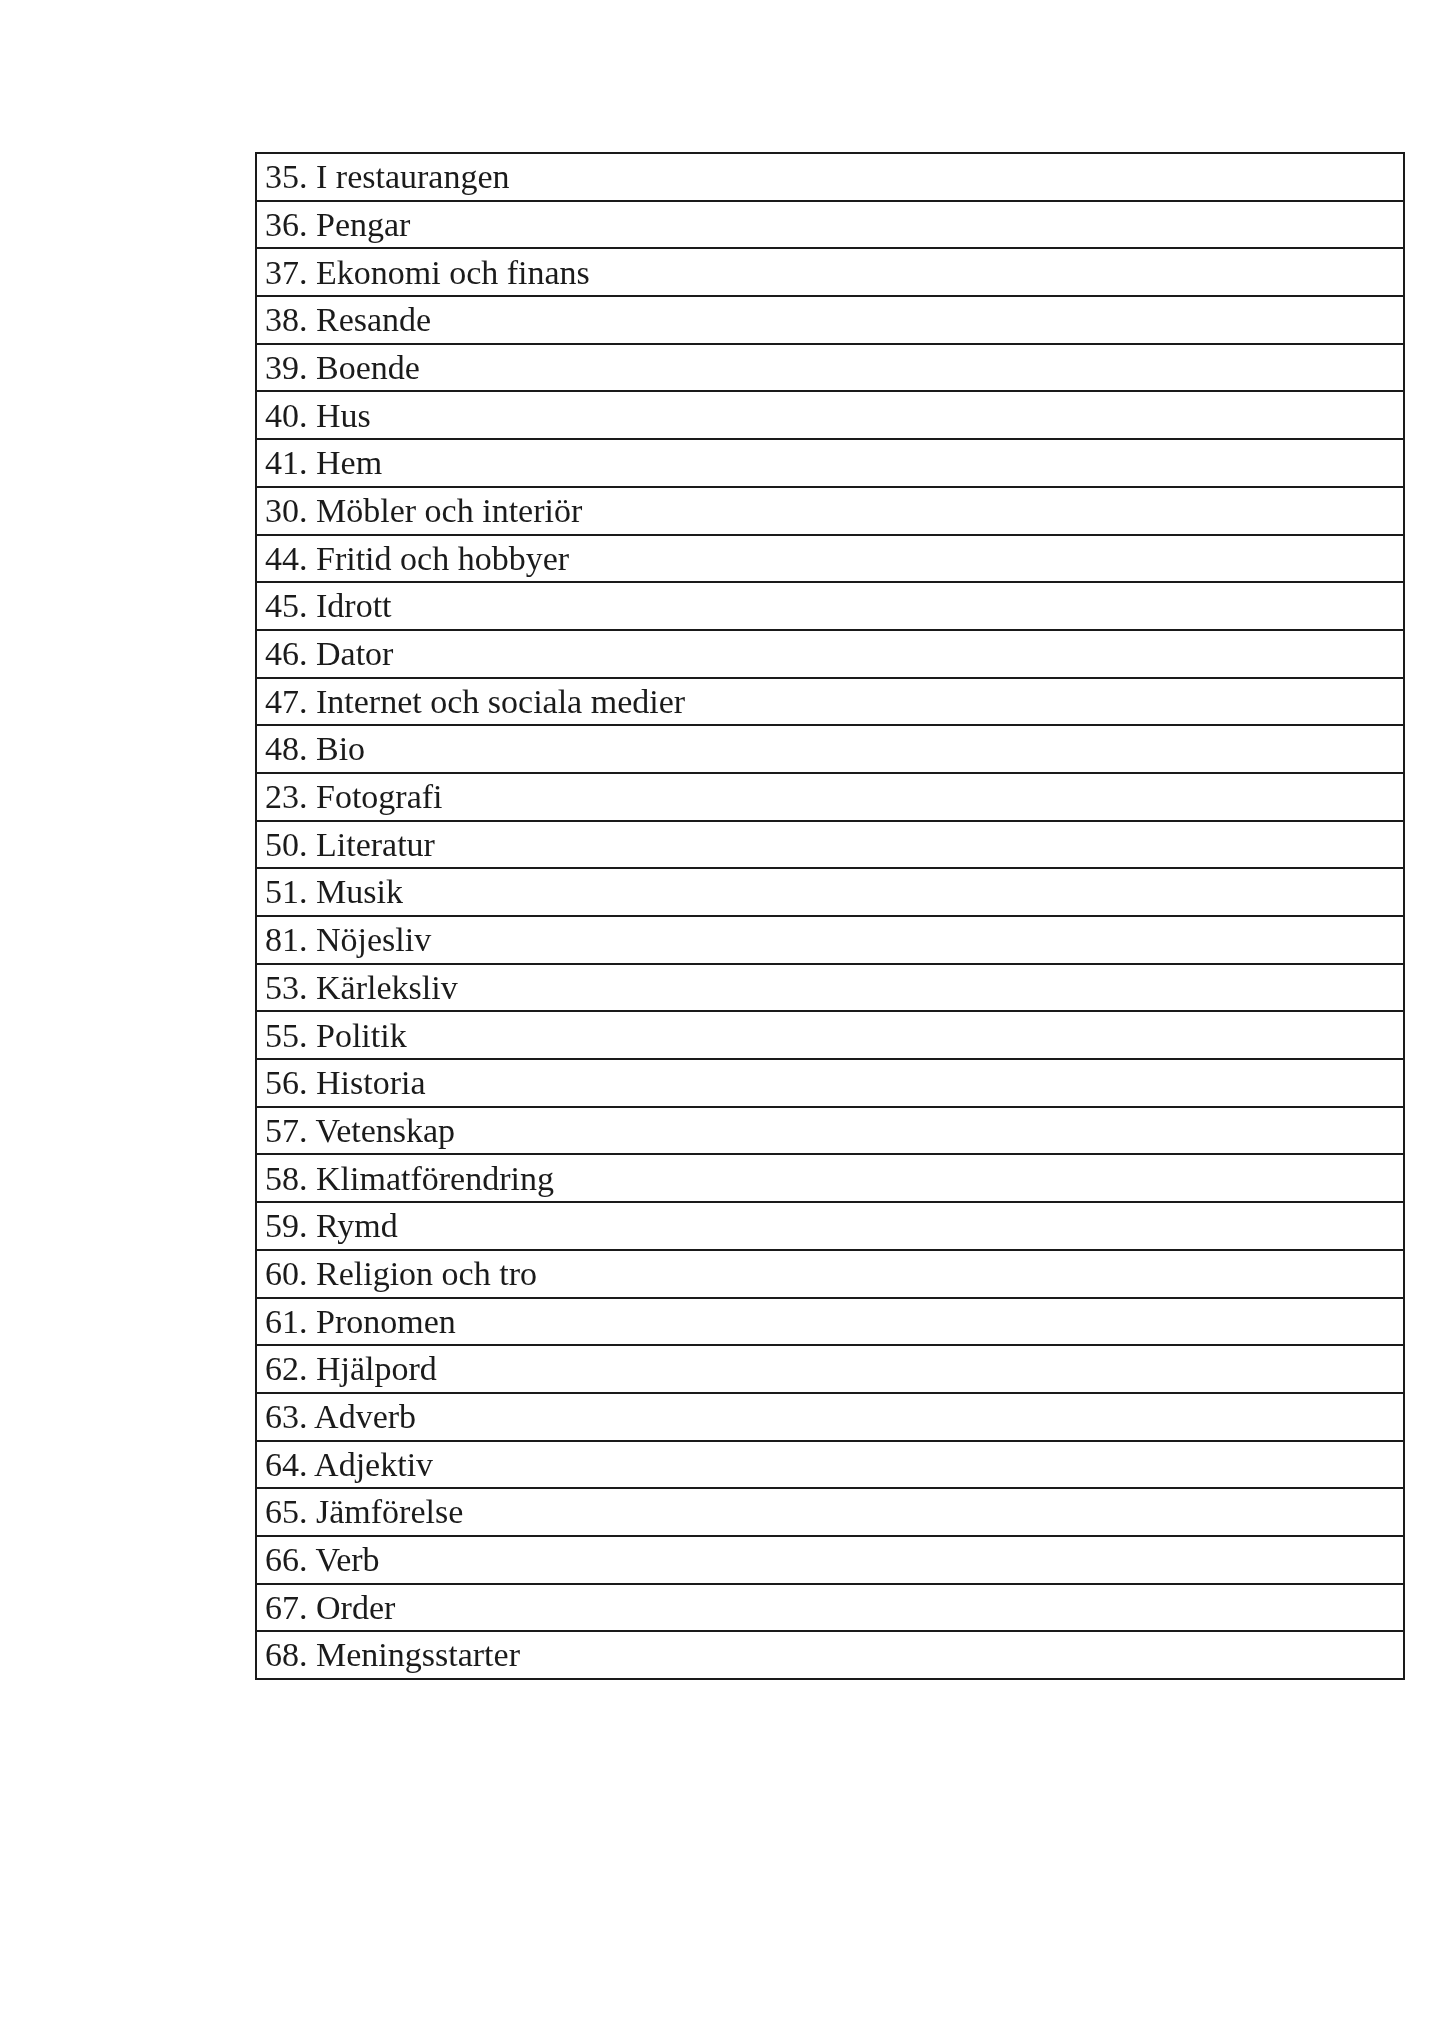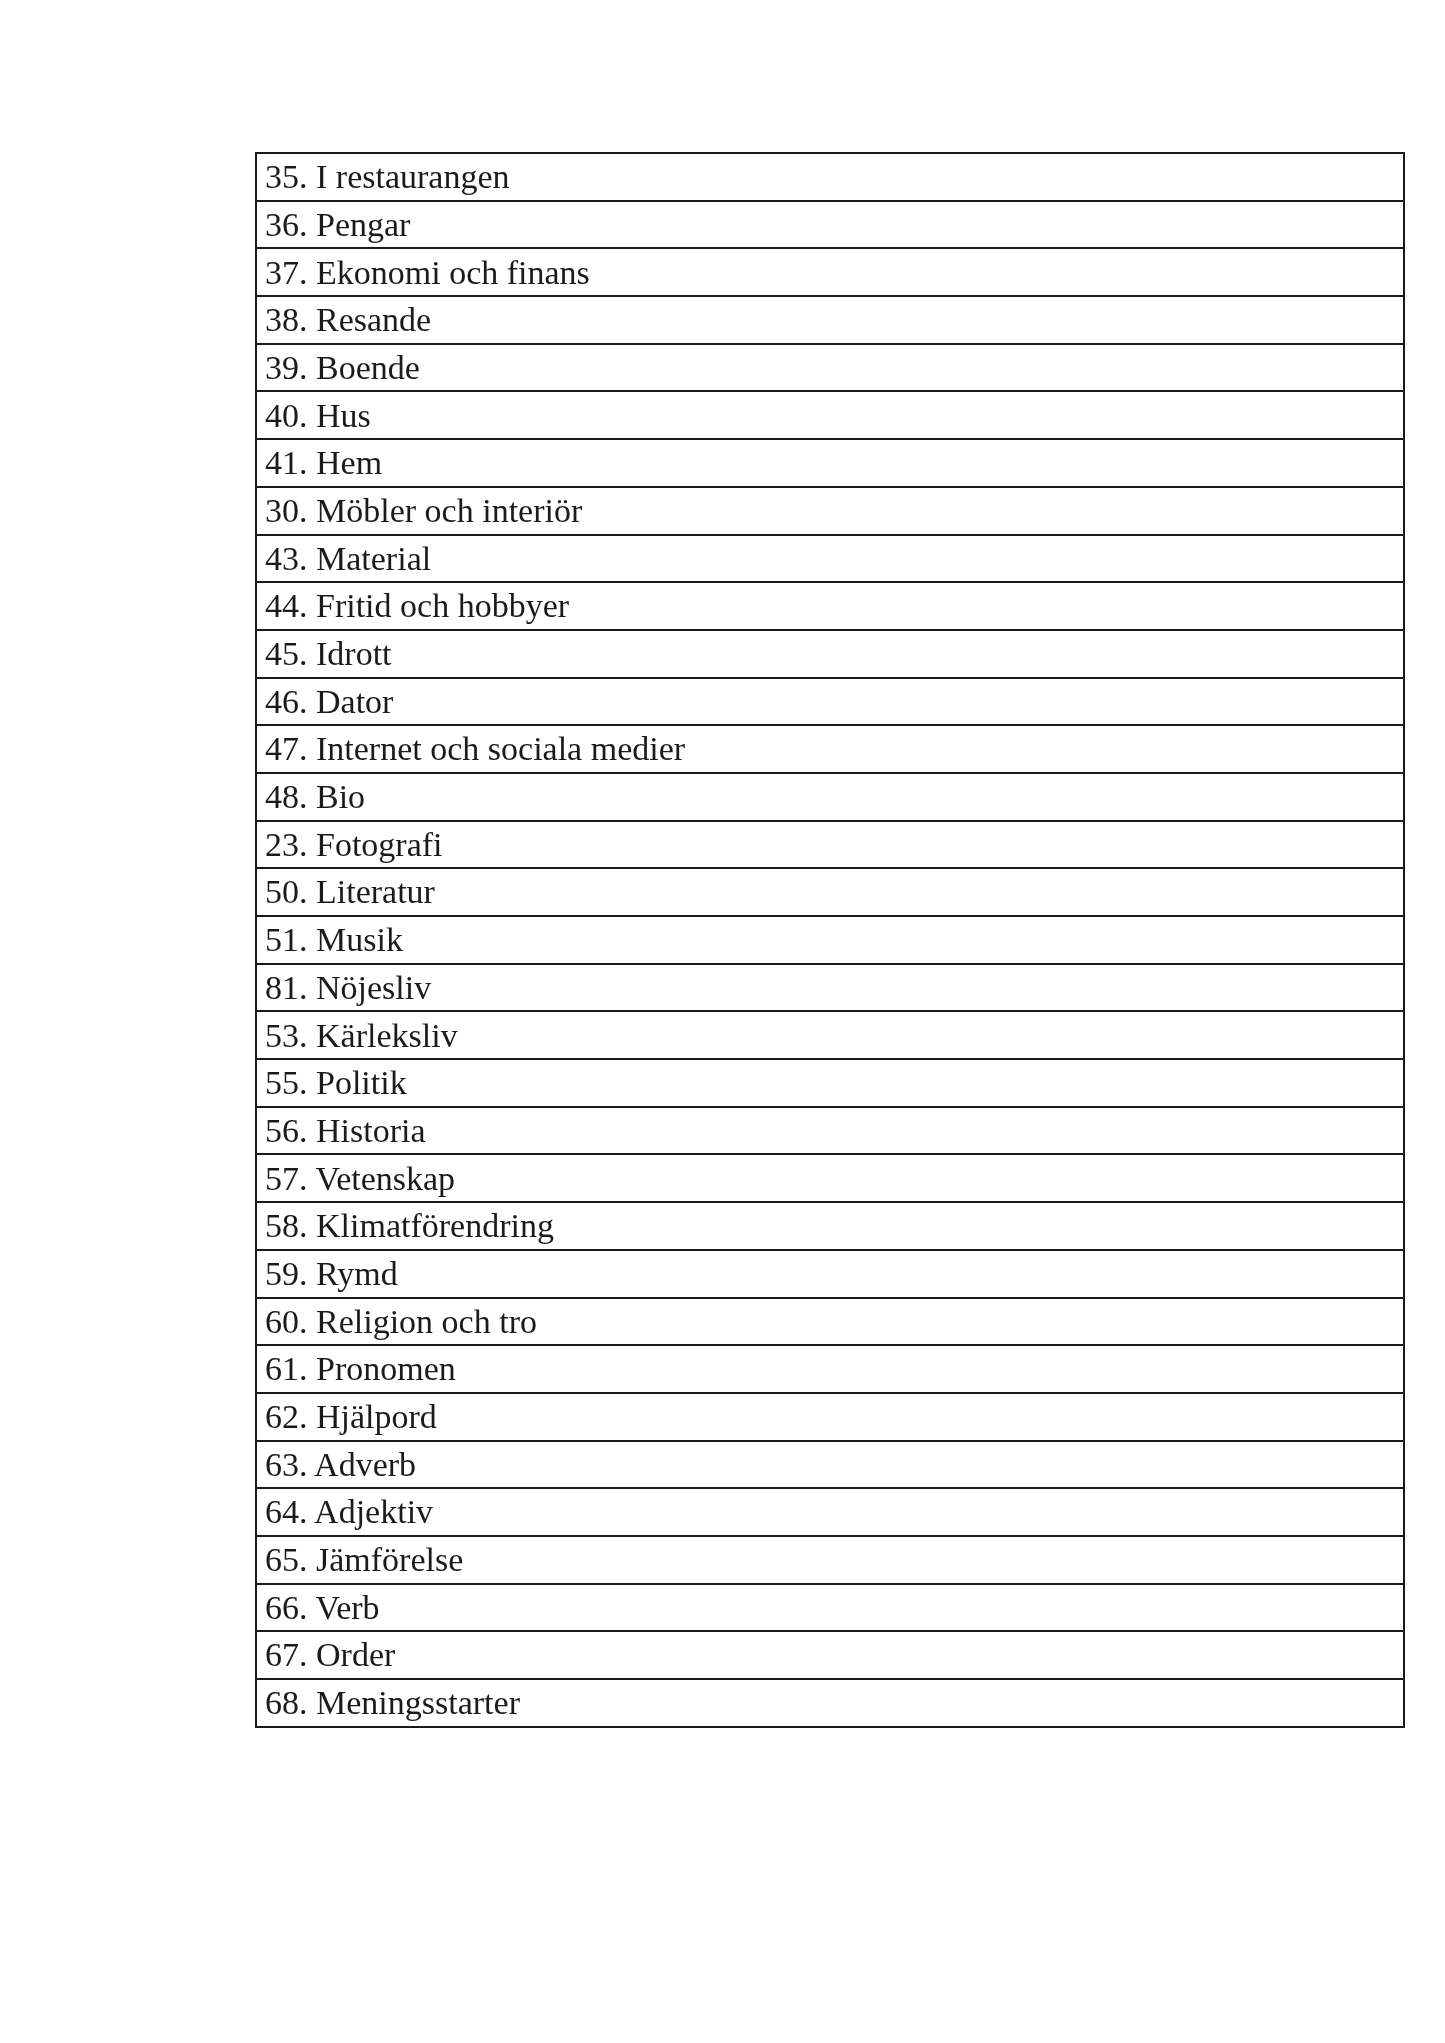--- a/index.html
+++ b/index.html
@@ -59,23 +59,20 @@
           <td>39. Boende</td>
         </tr>
       <tr>
           <td>40. Hus</td>
         </tr>
       <tr>
           <td>41. Hem</td>
         </tr>
       <tr>
           <td>30. Möbler och interiör</td>
-        </tr>
-      <tr>
-          <td>43. Material</td>
         </tr>
       <tr>
           <td>44. Fritid och hobbyer</td>
         </tr>
       <tr>
           <td>45. Idrott</td>
         </tr>
       <tr>
           <td>46. Dator</td>
         </tr>

